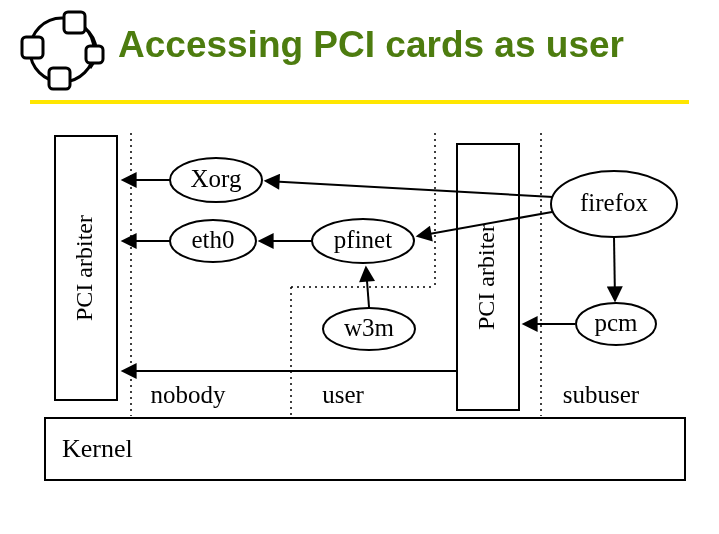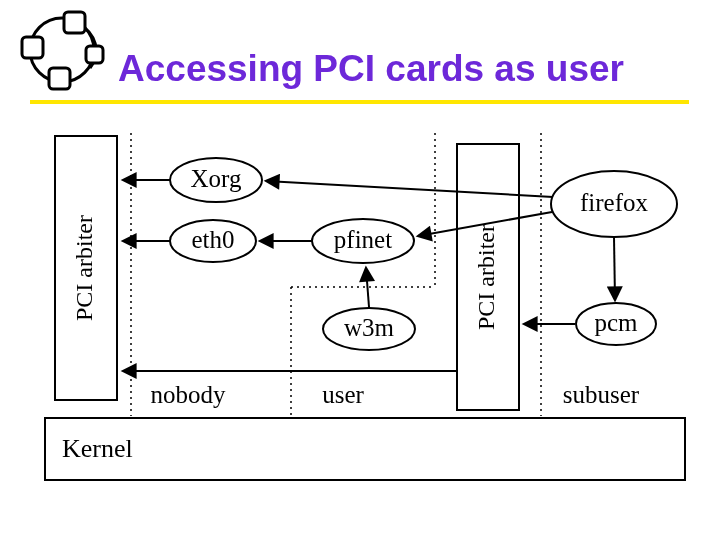--- a/index.html
+++ b/index.html
@@ -19,26 +19,26 @@
   .logo {
     position: absolute;
     left: 12px;
     top: 6px;
     width: 98px;
     height: 90px;
   }
   .title {
     position: absolute;
     left: 118px;
-    top: 48px;
+    top: 24px;
     width: 580px;
     font-family: "Liberation Sans", sans-serif;
     font-size: 37px;
     font-weight: bold;
-    color: #6d28d9;
+    color: #4d7c0f;
     white-space: nowrap;
   }
   .rule {
     position: absolute;
     left: 30px;
     top: 100px;
     width: 659px;
     height: 4px;
     background: #ffe600;
   }

